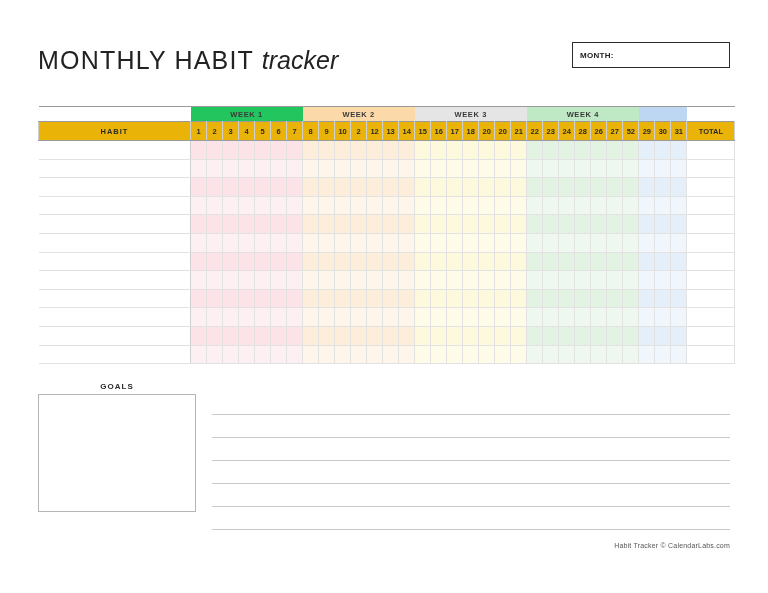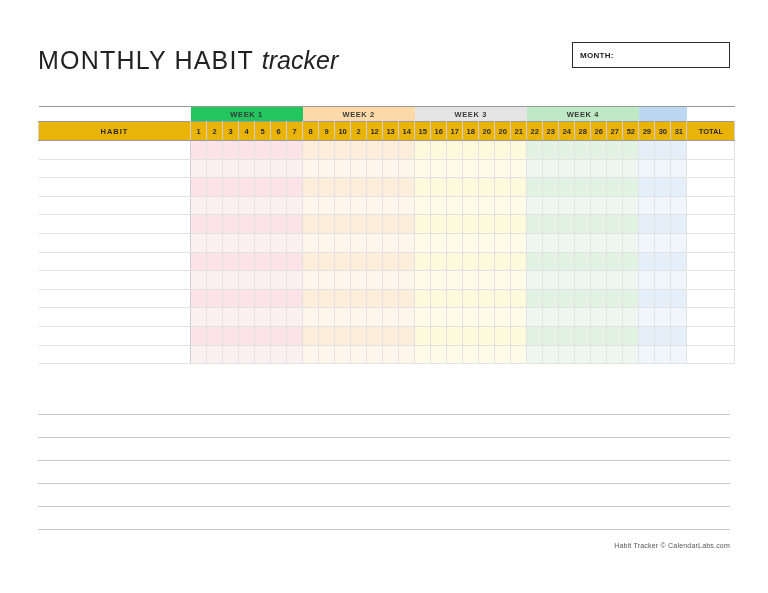--- a/index.html
+++ b/index.html
@@ -688,20 +688,24 @@
           <td class="c-w4"></td>
           <td class="c-w5"></td>
           <td class="c-w5"></td>
           <td class="c-w5"></td>
           <td class="c-total"></td>
         </tr>
       </tbody>
   </table>
 
   <div class="bottom">
+    <div class="goals">
+      <div class="goals-title">GOALS</div>
+      <div class="goals-box"></div>
+    </div>
     <div class="notes" id="notes-block">
         <div class="note-line"></div>
         <div class="note-line"></div>
         <div class="note-line"></div>
         <div class="note-line"></div>
         <div class="note-line"></div>
         <div class="note-line"></div>
       </div>
   </div>
 

